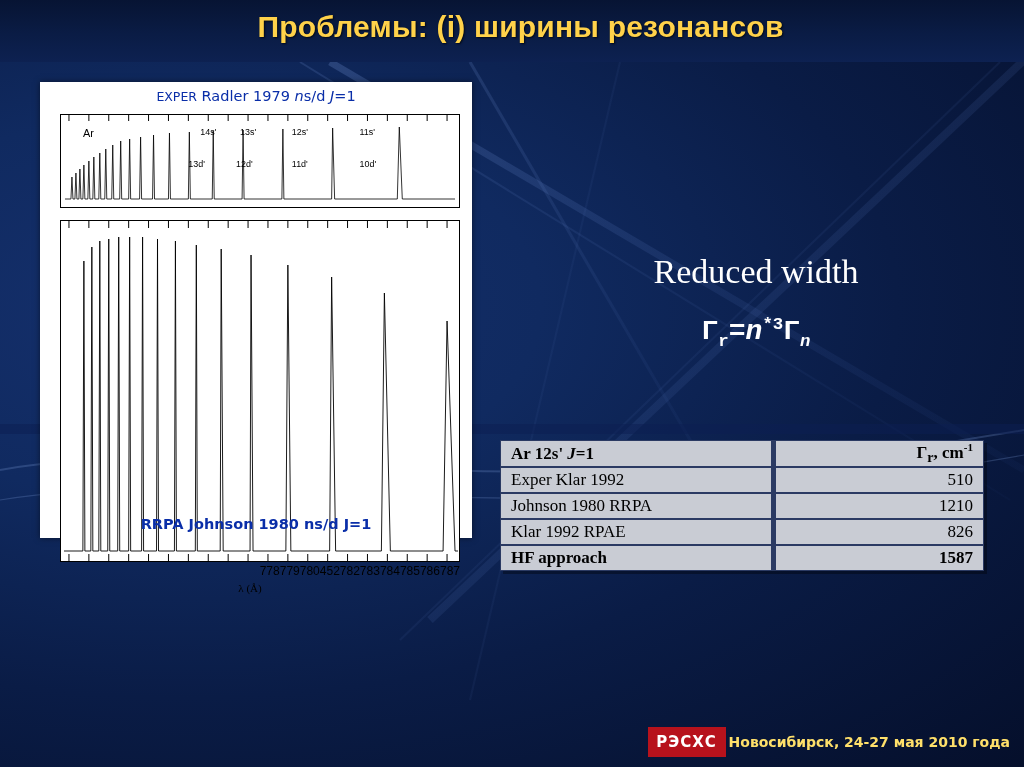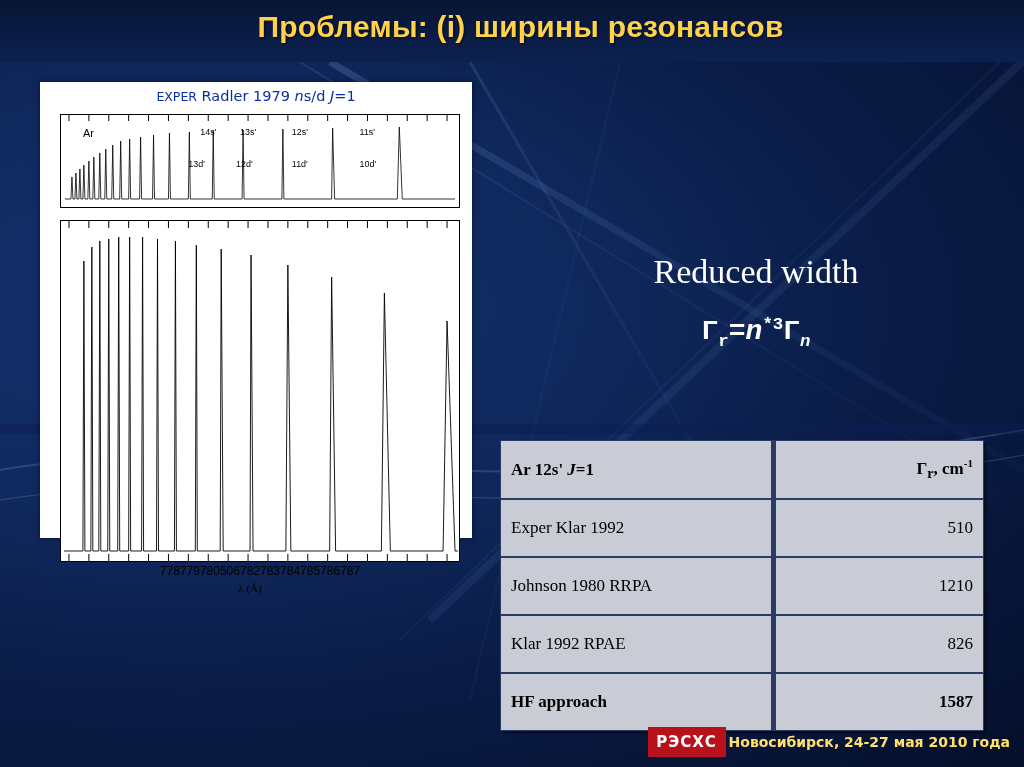--- a/index.html
+++ b/index.html
@@ -93,21 +93,21 @@
     color: #000;
     font-family: "Liberation Serif", serif;
   }
   .xticks {
     position: absolute;
     left: 20px; right: 12px;
     font-size: 12px;
     color: #000;
     font-family: "Liberation Sans", sans-serif;
     display: flex;
-    justify-content: center;
+    justify-content: flex-end;
   }
   
   .reduced-width {
     position: absolute;
     left: 556px;
     top: 252px;
     width: 400px;
     text-align: center;
     color: #ffffff;
     font-family: "Liberation Serif", serif;
@@ -131,21 +131,21 @@
     top: 440px;
     width: 484px;
     border-collapse: separate;
     border-spacing: 0;
     background: #c9cdd6;
     box-shadow: 3px 3px 0 rgba(0,0,0,0.35);
     font-family: "Liberation Serif", serif;
   }
   .data-table td {
     border: 1px solid #2b3a63;
-    padding: 16px 10px;
+    padding: 0 10px;
     font-size: 17px;
     color: #000;
     background: #c9ccd4;
     height: 24px;
   }
   .data-table td.col-left { width: 250px; text-align: left; }
   .data-table td.col-right { text-align: right; }
   .data-table tr.head td { font-weight: bold; }
   .data-table tr.bold td { font-weight: bold; }
   .data-table td.col-left { border-right-width: 4px; border-right-color: #2b3a63;}
@@ -330,30 +330,35 @@
                    L384,330 L388,100 L396,330
                    L399,330" stroke-width="0.9"></path>
         </g>
       </svg>
     </div>
 
     <div class="xticks" style="top: 482px;">
       <span>778</span>
       <span>779</span>
       <span>780</span>
-      <span>506</span>
+      <span>452</span>
       <span>782</span>
       <span>783</span>
       <span>784</span>
       <span>785</span>
       <span>786</span>
       <span>787</span>
     </div>
     <div class="axis-label" style="top: 500px;">λ (Å)</div>
 
+    <div class="fig-caption-bottom">
+      <span>RRPA Johnson 1980</span>
+      <span class="ital">n</span><span>s/d</span>
+      <span class="ital">J</span><span>=1</span>
+    </div>
   </div>
 
   <div class="reduced-width">
     <div>Reduced width</div>
     <div class="formula">
       <span>Γ</span><sub>r</sub><span>=</span><i>n</i><sup>*3</sup><span>Γ</span><sub><i>n</i></sub>
     </div>
   </div>
 
   <table class="data-table">

